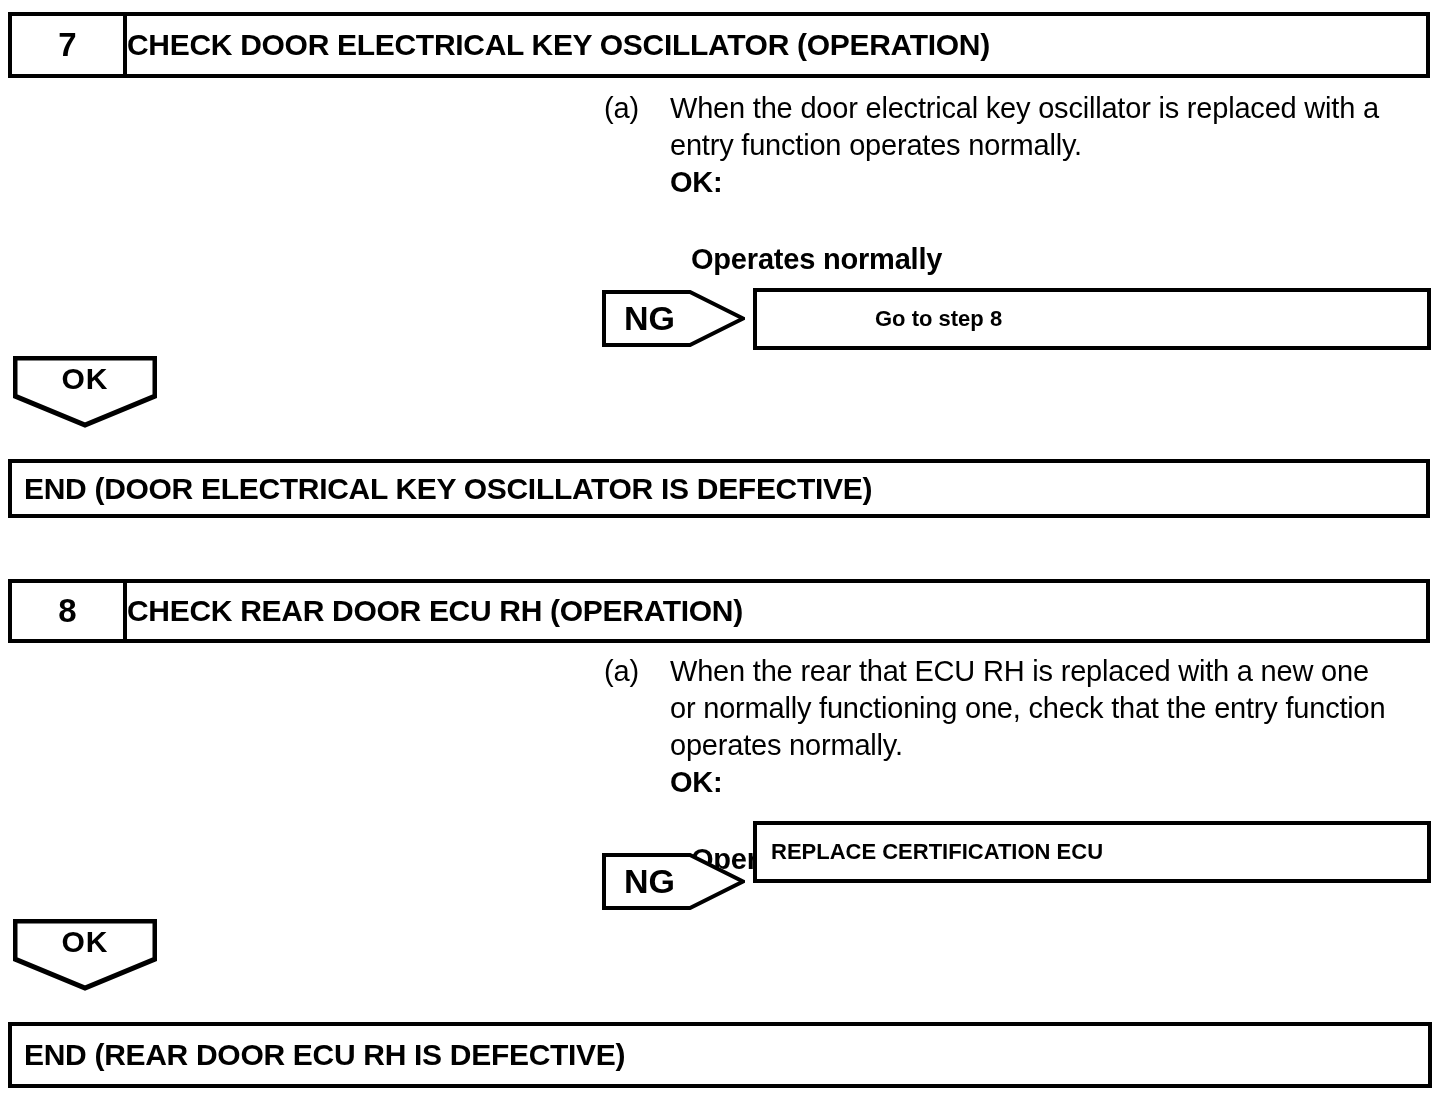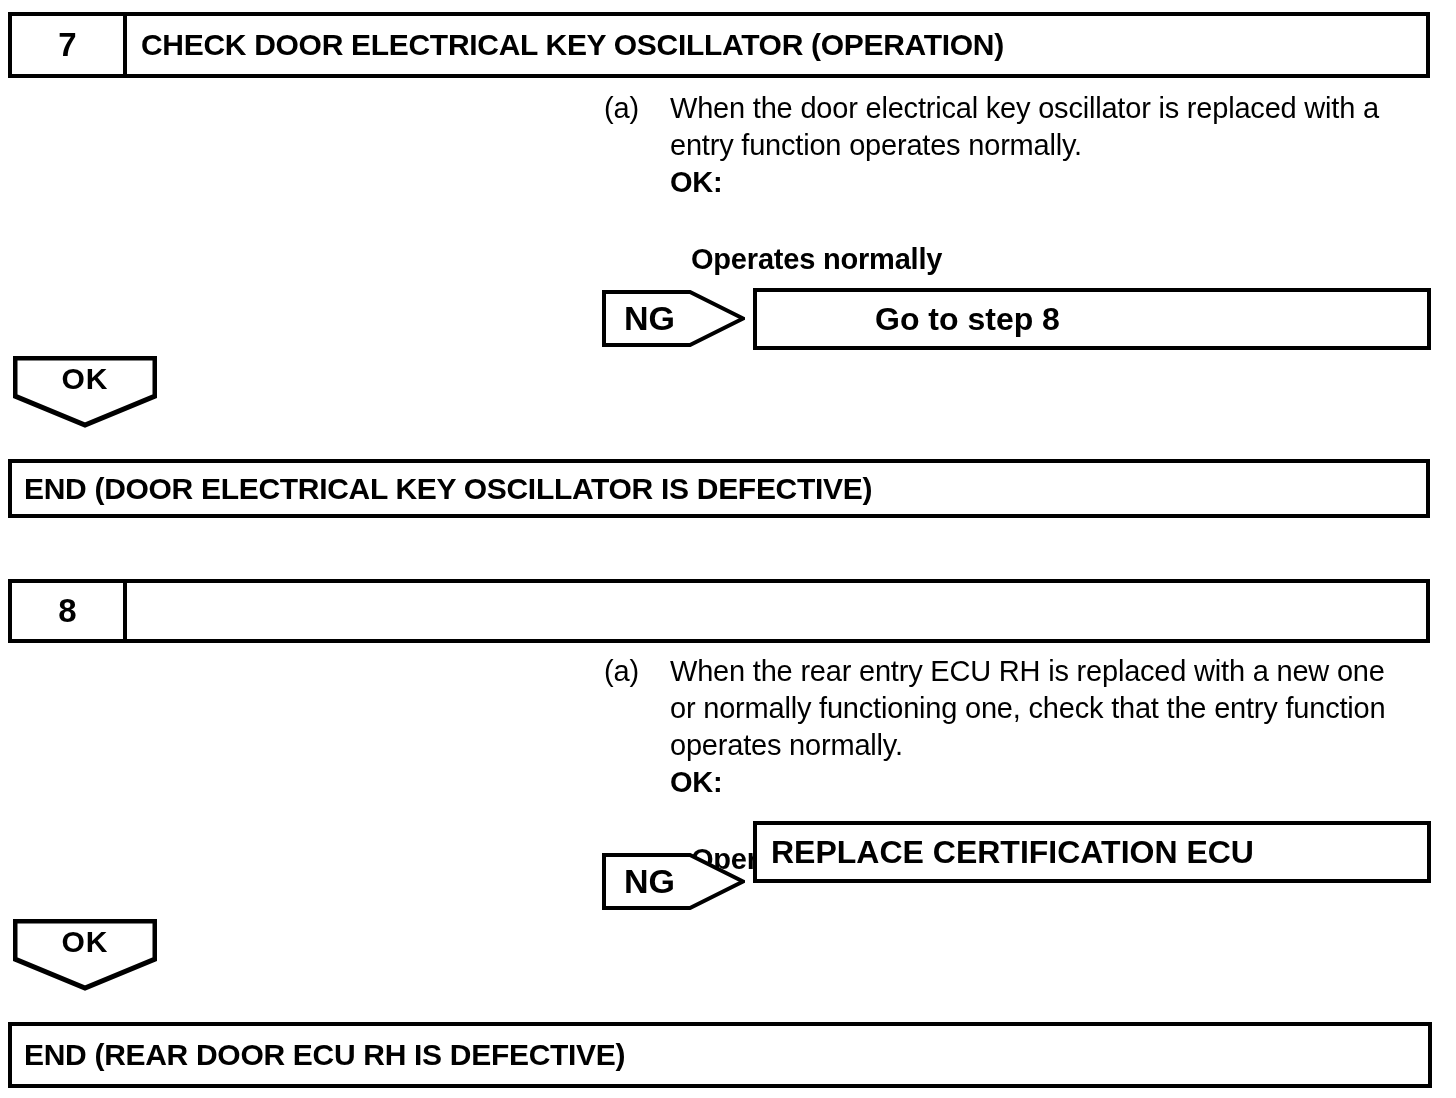--- a/index.html
+++ b/index.html
@@ -31,21 +31,20 @@
     display: flex;
     align-items: center;
     justify-content: center;
     font-size: 33px;
     font-weight: bold;
   }
   .step-title {
     flex: 1;
     display: flex;
     align-items: center;
-    padding-left: 14px;
     font-size: 30px;
     font-weight: bold;
     letter-spacing: -0.3px;
     white-space: nowrap;
   }
 
   
   .substep {
     display: flex;
     font-size: 29px;
@@ -67,21 +66,21 @@
     width: 95px; height: 57px;
     display: flex; align-items: center; justify-content: center;
     font-size: 34px; font-weight: bold;
   }
   .ng-action-box {
     border: 4px solid #000000;
     background: #ffffff;
     box-sizing: border-box;
     display: flex;
     align-items: center;
-    font-size: 32px;
+    font-size: 22px;
     font-weight: bold;
     white-space: nowrap;
   }
   .pad-step7 { padding-left: 118px; }
   .pad-step8 { padding-left: 14px; }
 
   
   .ok-shape-wrap { width: 144px; height: 72px; }
   .ok-shape-wrap svg { display: block; }
   .ok-text {
@@ -140,26 +139,27 @@
     <svg width="144" height="72" viewBox="0 0 144 72">
       <polygon points="2,2 142,2 142,40 72,69 2,40" fill="#ffffff" stroke="#000000" stroke-width="5"></polygon>
     </svg>
     <div class="ok-text">OK</div>
   </div>
 
   <div class="abs end-box" style="left:8px; top:459px; width:1422px; height:59px;">END (DOOR ELECTRICAL KEY OSCILLATOR IS DEFECTIVE)</div>
 
   <div class="abs step-header" style="left:8px; top:579px; width:1422px; height:64px;">
     <div class="step-number">8</div>
+    <div class="step-title">CHECK REAR DOOR ECU RH (OPERATION)</div>
   </div>
 
   <div class="abs substep" style="left:604px; top:653px; width:846px;">
     <div class="marker">(a)</div>
     <div class="lines">
-      <div class="body-line">When the rear entry ECU RH is replaced with a new one</div>
+      <div class="body-line">When the rear that ECU RH is replaced with a new one</div>
       <div class="body-line">or normally functioning one, check that the entry function</div>
       <div class="body-line">operates normally.</div>
       <div class="ok-label">OK:</div>
       <div class="ok-condition">Operates normally</div>
     </div>
   </div>
 
   <div class="abs ng-shape-wrap" style="left:602px; top:853px;">
     <svg width="143" height="57" viewBox="0 0 143 57">
       <polygon points="2,2 88,2 141,28.5 88,55 2,55" fill="#ffffff" stroke="#000000" stroke-width="4"></polygon>

